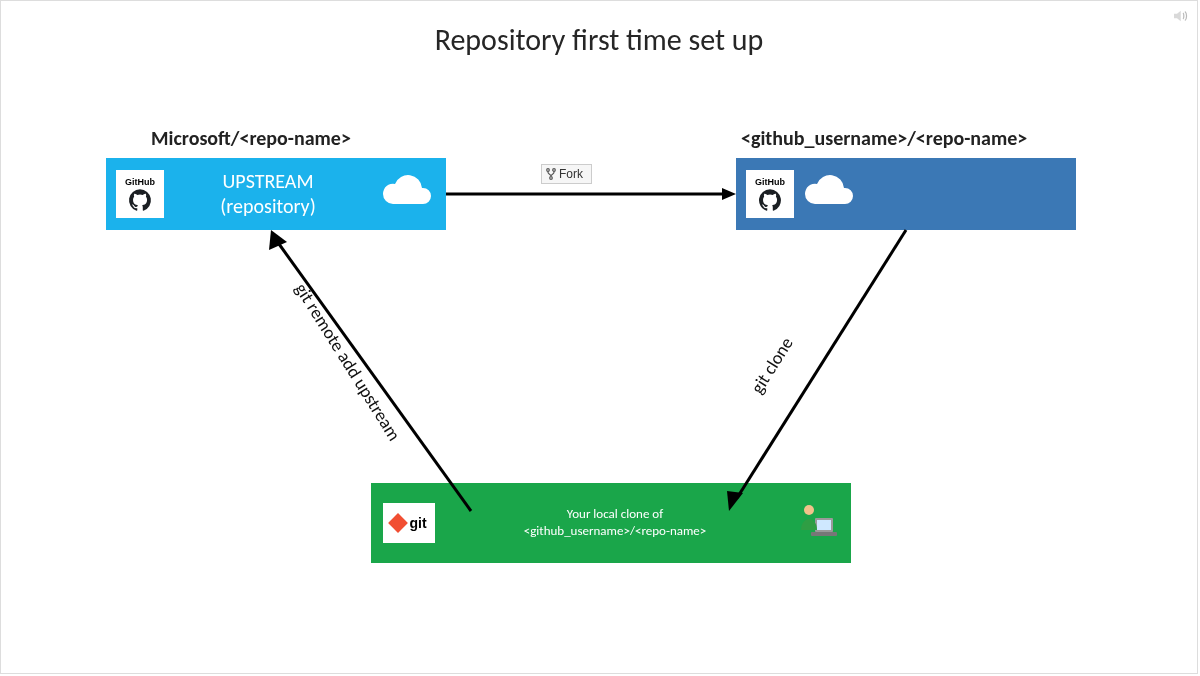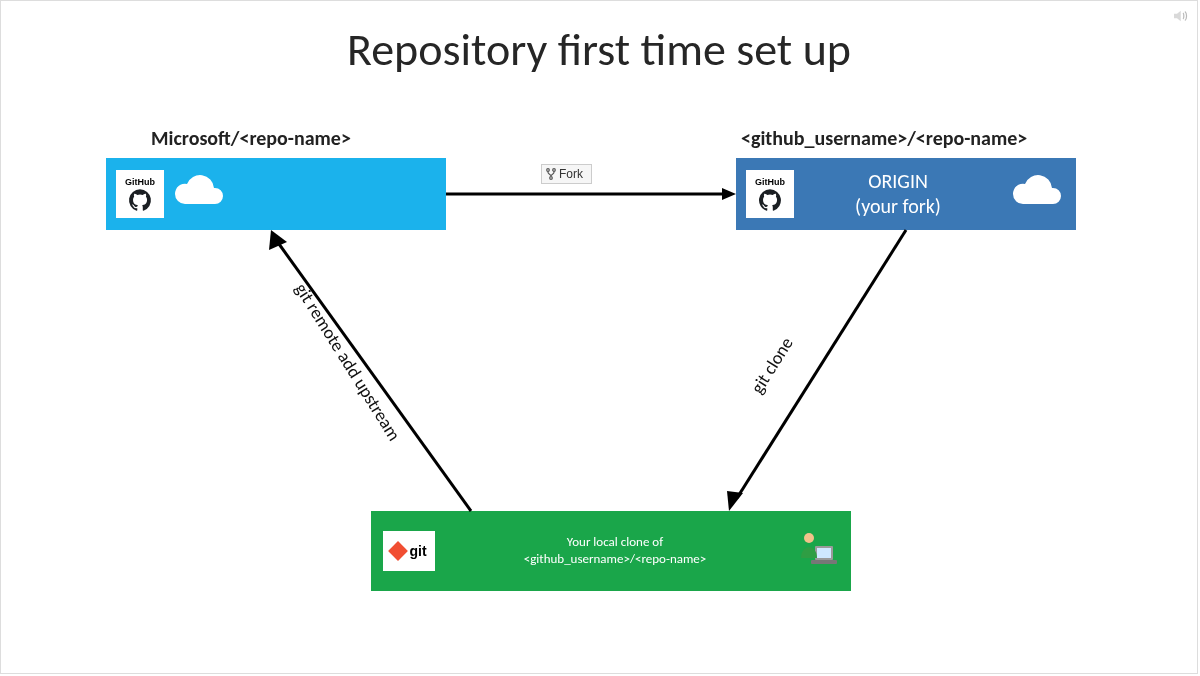--- a/index.html
+++ b/index.html
@@ -17,21 +17,21 @@
     border: 1px solid #ddd;
     background: #ffffff;
     overflow: hidden;
   }
   .title {
     position: absolute;
     top: 20px;
     left: 0;
     width: 100%;
     text-align: center;
-    font-size: 46px;
+    font-size: 30px;
     font-weight: 300;
     color: #262626;
   }
   
   .upstream-box {
     position: absolute;
     left: 105px;
     top: 157px;
     width: 340px;
     height: 72px;
@@ -83,21 +83,21 @@
     font-size: 20px;
     color: #222;
     font-weight: 700;
   }
   .upstream-label { left: 150px; top: 125px; }
   .origin-label { left: 740px; top: 125px; }
   
   .local-box {
     position: absolute;
     left: 370px;
-    top: 510px;
+    top: 482px;
     width: 480px;
     height: 80px;
     background: #1aa64a;
     display: flex;
     align-items: center;
   }
   .git-icon {
     width: 52px;
     height: 40px;
     background: #fff;
@@ -188,38 +188,38 @@
   <div class="title">Repository first time set up</div>
 
   <div class="box-label upstream-label">Microsoft/&lt;repo-name&gt;</div>
   <div class="upstream-box">
     <div class="gh-icon">
       <span class="gh-label">GitHub</span>
       <svg width="26" height="22" viewBox="0 0 16 16">
           <path fill="#1b1f23" d="M8 .2a8 8 0 0 0-2.53 15.59c.4.07.55-.17.55-.38v-1.5c-2.23.48-2.7-.95-2.7-.95-.36-.93-.89-1.18-.89-1.18-.73-.5.05-.49.05-.49.8.06 1.23.83 1.23.83.72 1.24 1.89.88 2.35.67.07-.52.28-.88.51-1.08-1.78-.2-3.64-.89-3.64-3.95 0-.87.31-1.58.82-2.14-.08-.2-.36-1.02.08-2.12 0 0 .67-.21 2.2.82a7.6 7.6 0 0 1 4 0c1.53-1.03 2.2-.82 2.2-.82.44 1.1.16 1.92.08 2.12.51.56.82 1.27.82 2.14 0 3.07-1.87 3.75-3.65 3.95.29.25.54.73.54 1.48v2.19c0 .21.15.46.55.38A8 8 0 0 0 8 .2z"></path>
         </svg>
     </div>
+    <div class="remote-text">
+      <span>UPSTREAM</span><br>
+      <span>(repository)</span>
+    </div>
     <div class="cloud">
       <svg width="64" height="40" viewBox="0 0 64 40">
           <path fill="#fff" d="M50 16a14 14 0 0 0-27-4 10 10 0 0 0-12 10 10 10 0 0 0 10 10h30a8 8 0 0 0 0-16z"></path>
         </svg>
     </div>
   </div>
 
   <div class="box-label origin-label">&lt;github_username&gt;/&lt;repo-name&gt;</div>
   <div class="origin-box">
     <div class="gh-icon">
       <span class="gh-label">GitHub</span>
       <svg width="26" height="22" viewBox="0 0 16 16">
           <path fill="#1b1f23" d="M8 .2a8 8 0 0 0-2.53 15.59c.4.07.55-.17.55-.38v-1.5c-2.23.48-2.7-.95-2.7-.95-.36-.93-.89-1.18-.89-1.18-.73-.5.05-.49.05-.49.8.06 1.23.83 1.23.83.72 1.24 1.89.88 2.35.67.07-.52.28-.88.51-1.08-1.78-.2-3.64-.89-3.64-3.95 0-.87.31-1.58.82-2.14-.08-.2-.36-1.02.08-2.12 0 0 .67-.21 2.2.82a7.6 7.6 0 0 1 4 0c1.53-1.03 2.2-.82 2.2-.82.44 1.1.16 1.92.08 2.12.51.56.82 1.27.82 2.14 0 3.07-1.87 3.75-3.65 3.95.29.25.54.73.54 1.48v2.19c0 .21.15.46.55.38A8 8 0 0 0 8 .2z"></path>
         </svg>
-    </div>
-    <div class="remote-text">
-      <span>ORIGIN</span><br>
-      <span>(your fork)</span>
     </div>
     <div class="cloud">
       <svg width="64" height="40" viewBox="0 0 64 40">
           <path fill="#fff" d="M50 16a14 14 0 0 0-27-4 10 10 0 0 0-12 10 10 10 0 0 0 10 10h30a8 8 0 0 0 0-16z"></path>
         </svg>
     </div>
   </div>
 
   <div class="local-box">
     <div class="git-icon">

